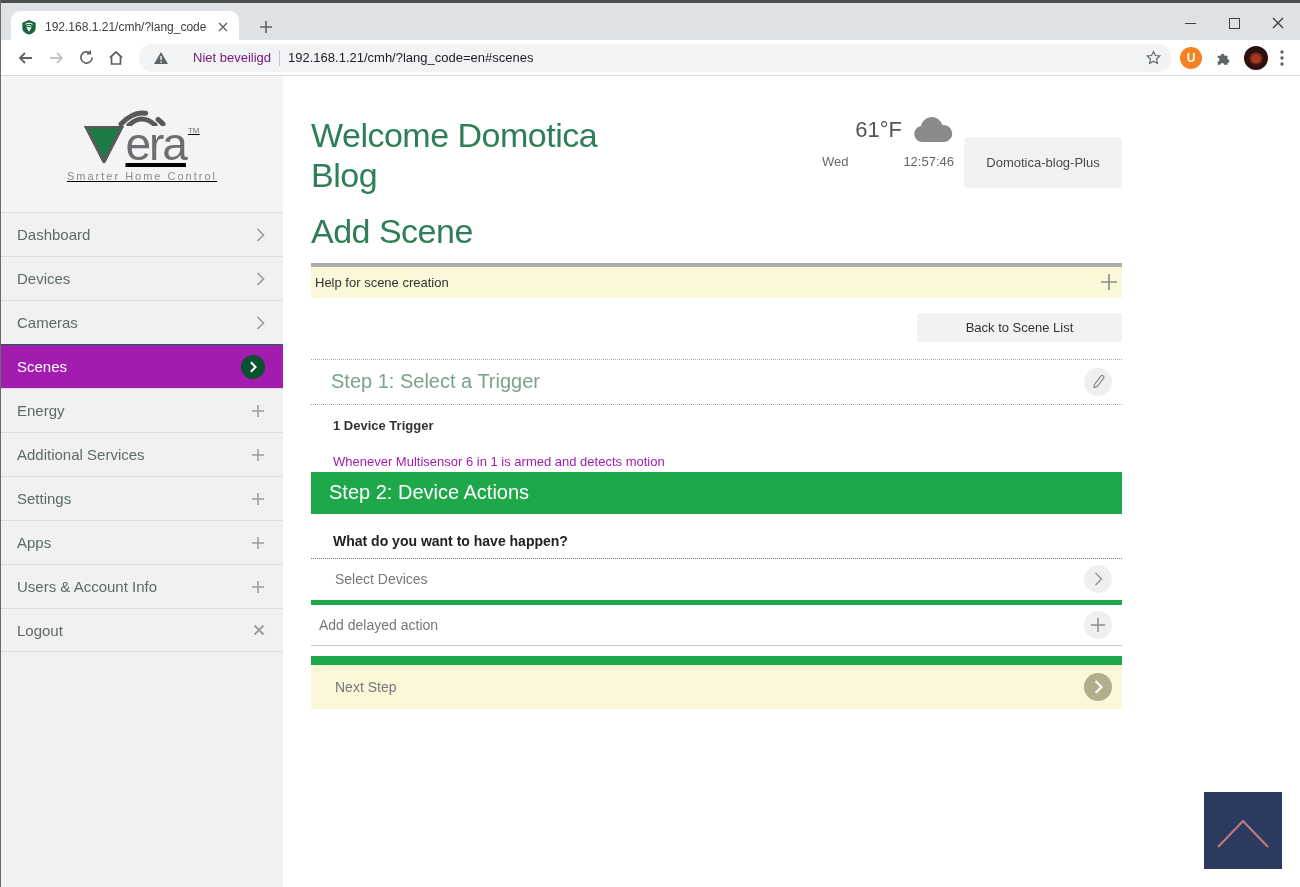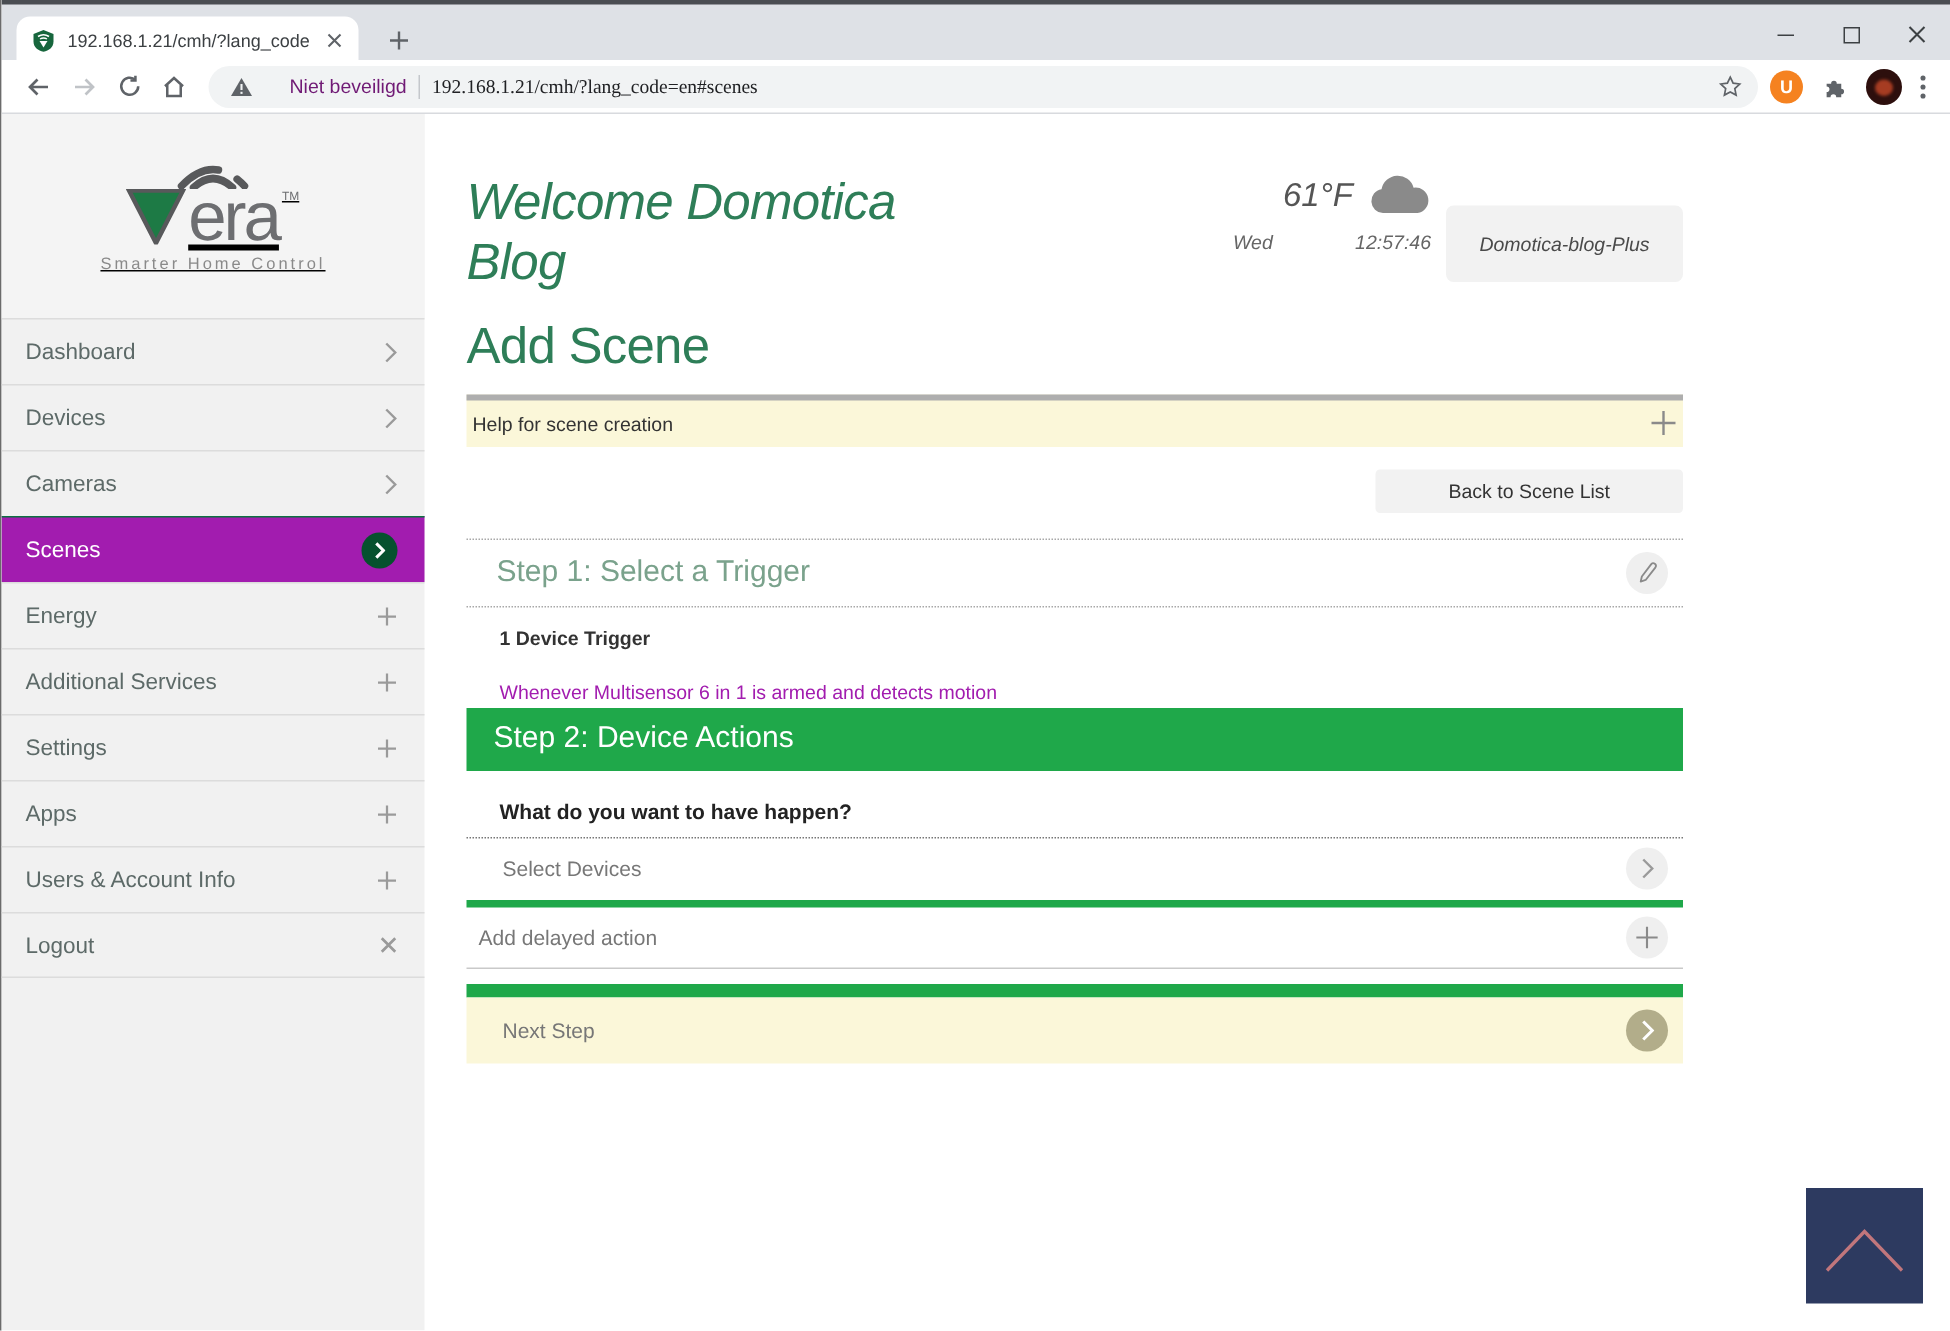--- a/index.html
+++ b/index.html
@@ -27,21 +27,21 @@
   .max-glyph { width:11px; height:11px; border:1.5px solid #3c4043; }
 
   .toolbar { height:36px; background:#fff; display:flex; align-items:center; padding:0 10px; border-bottom:1px solid #d8dade; }
   .nav-icon { width:30px; height:30px; display:flex; align-items:center; justify-content:center; }
   .omnibox {
     flex:1; height:28px; background:#f1f3f4; border-radius:14px;
     display:flex; align-items:center; padding:0 10px 0 14px; margin:0 8px; gap:8px;
   }
   .sec-label { font-size:13px; color:#701a75;margin-left:16px; }
   .url-sep { width:1px; height:16px; background:#c4c7cb; }
-  .url-text { font-size:13px; color:#202124; flex:1;font-family:Liberation Serif, serif; }
+  .url-text { font-size:13px; color:#202124; flex:1; }
   .right-icons { display:flex; align-items:center; gap:6px; }
   .ext-circle { width:22px; height:22px; border-radius:50%; background:#f58220; color:#fff;
     display:flex; align-items:center; justify-content:center; font-size:12px; font-weight:bold; }
   .avatar-circle { width:24px; height:24px; border-radius:50%; background:#2d0f0d; position:relative; overflow:hidden; }
   .avatar-circle::after { content:""; position:absolute; left:6px; top:7px; width:12px; height:11px;
     border-radius:50%; background:#a63c22; filter:blur(1px); }
 
   
   .page { display:flex; height:811px; }
   .sidebar { width:282px; background:#f1f1f1; flex-shrink:0; }
@@ -55,21 +55,21 @@
     justify-content:space-between; padding:0 18px 0 16px; font-size:15px; color:#5d6a68; cursor:pointer;
   }
   .menu-item:last-child { border-bottom:1px solid #dcdcdc; }
   .menu-item.active { background:#a21caf; color:#fff; border-top-color:#0d6f41; }
   .active-circle { width:24px; height:24px; border-radius:50%; background:#06512e;
     display:flex; align-items:center; justify-content:center; }
 
   .main { flex:1; padding:40px 0 0 28px; position:relative; }
   .content { width:811px; }
 
-  .header-row { display:flex; align-items:flex-start;font-style:italic; }
+  .header-row { display:flex; align-items:flex-start; }
   .welcome { font-size:34px; font-weight:400; color:#2e7e58; line-height:1.17; width:345px; letter-spacing:-0.5px; }
   .weather { margin-left:auto; width:132px; }
   .temp-row { display:flex; align-items:center; justify-content:flex-end; gap:8px; }
   .temp { font-size:22px; color:#555; }
   .daytime { display:flex; justify-content:space-between; font-size:13px; color:#666; margin-top:10px; }
   .controller-btn {
     width:158px; height:51px; background:#f2f2f2; border-radius:5px; margin-left:10px; margin-top:21px;
     display:flex; align-items:center; justify-content:center; font-size:13px; color:#4a4a4a; cursor:pointer;
   }
 

